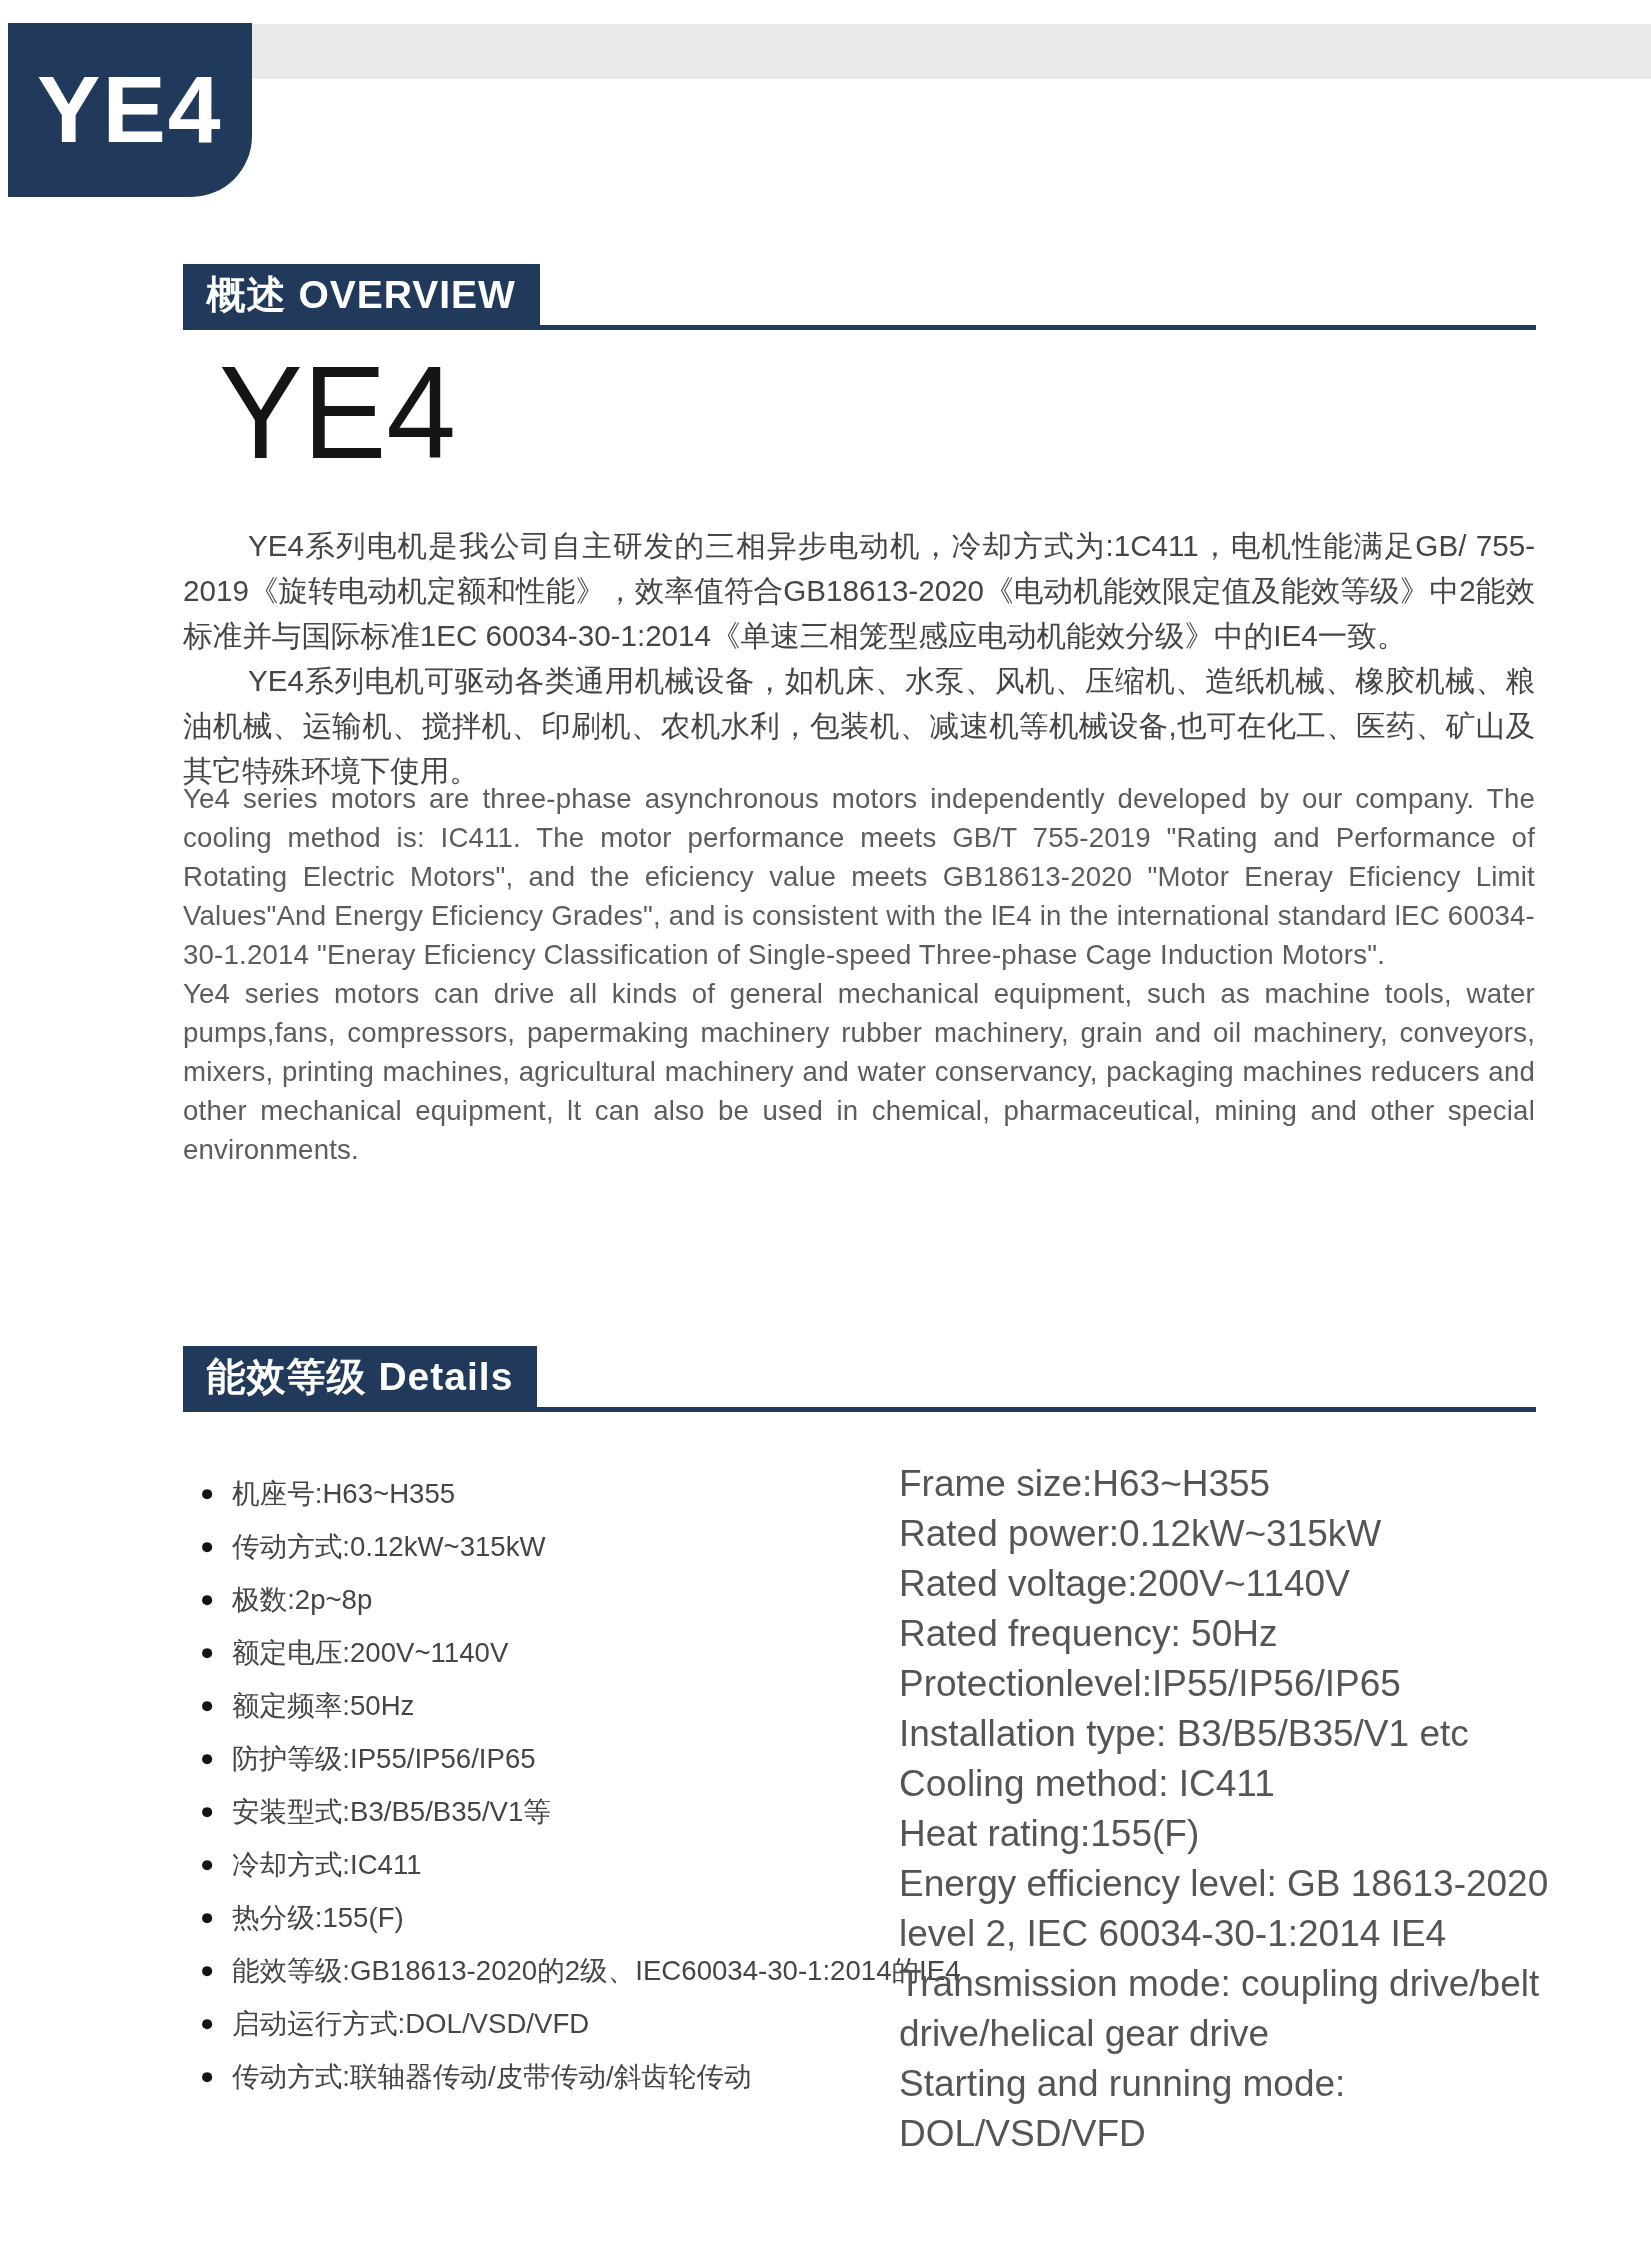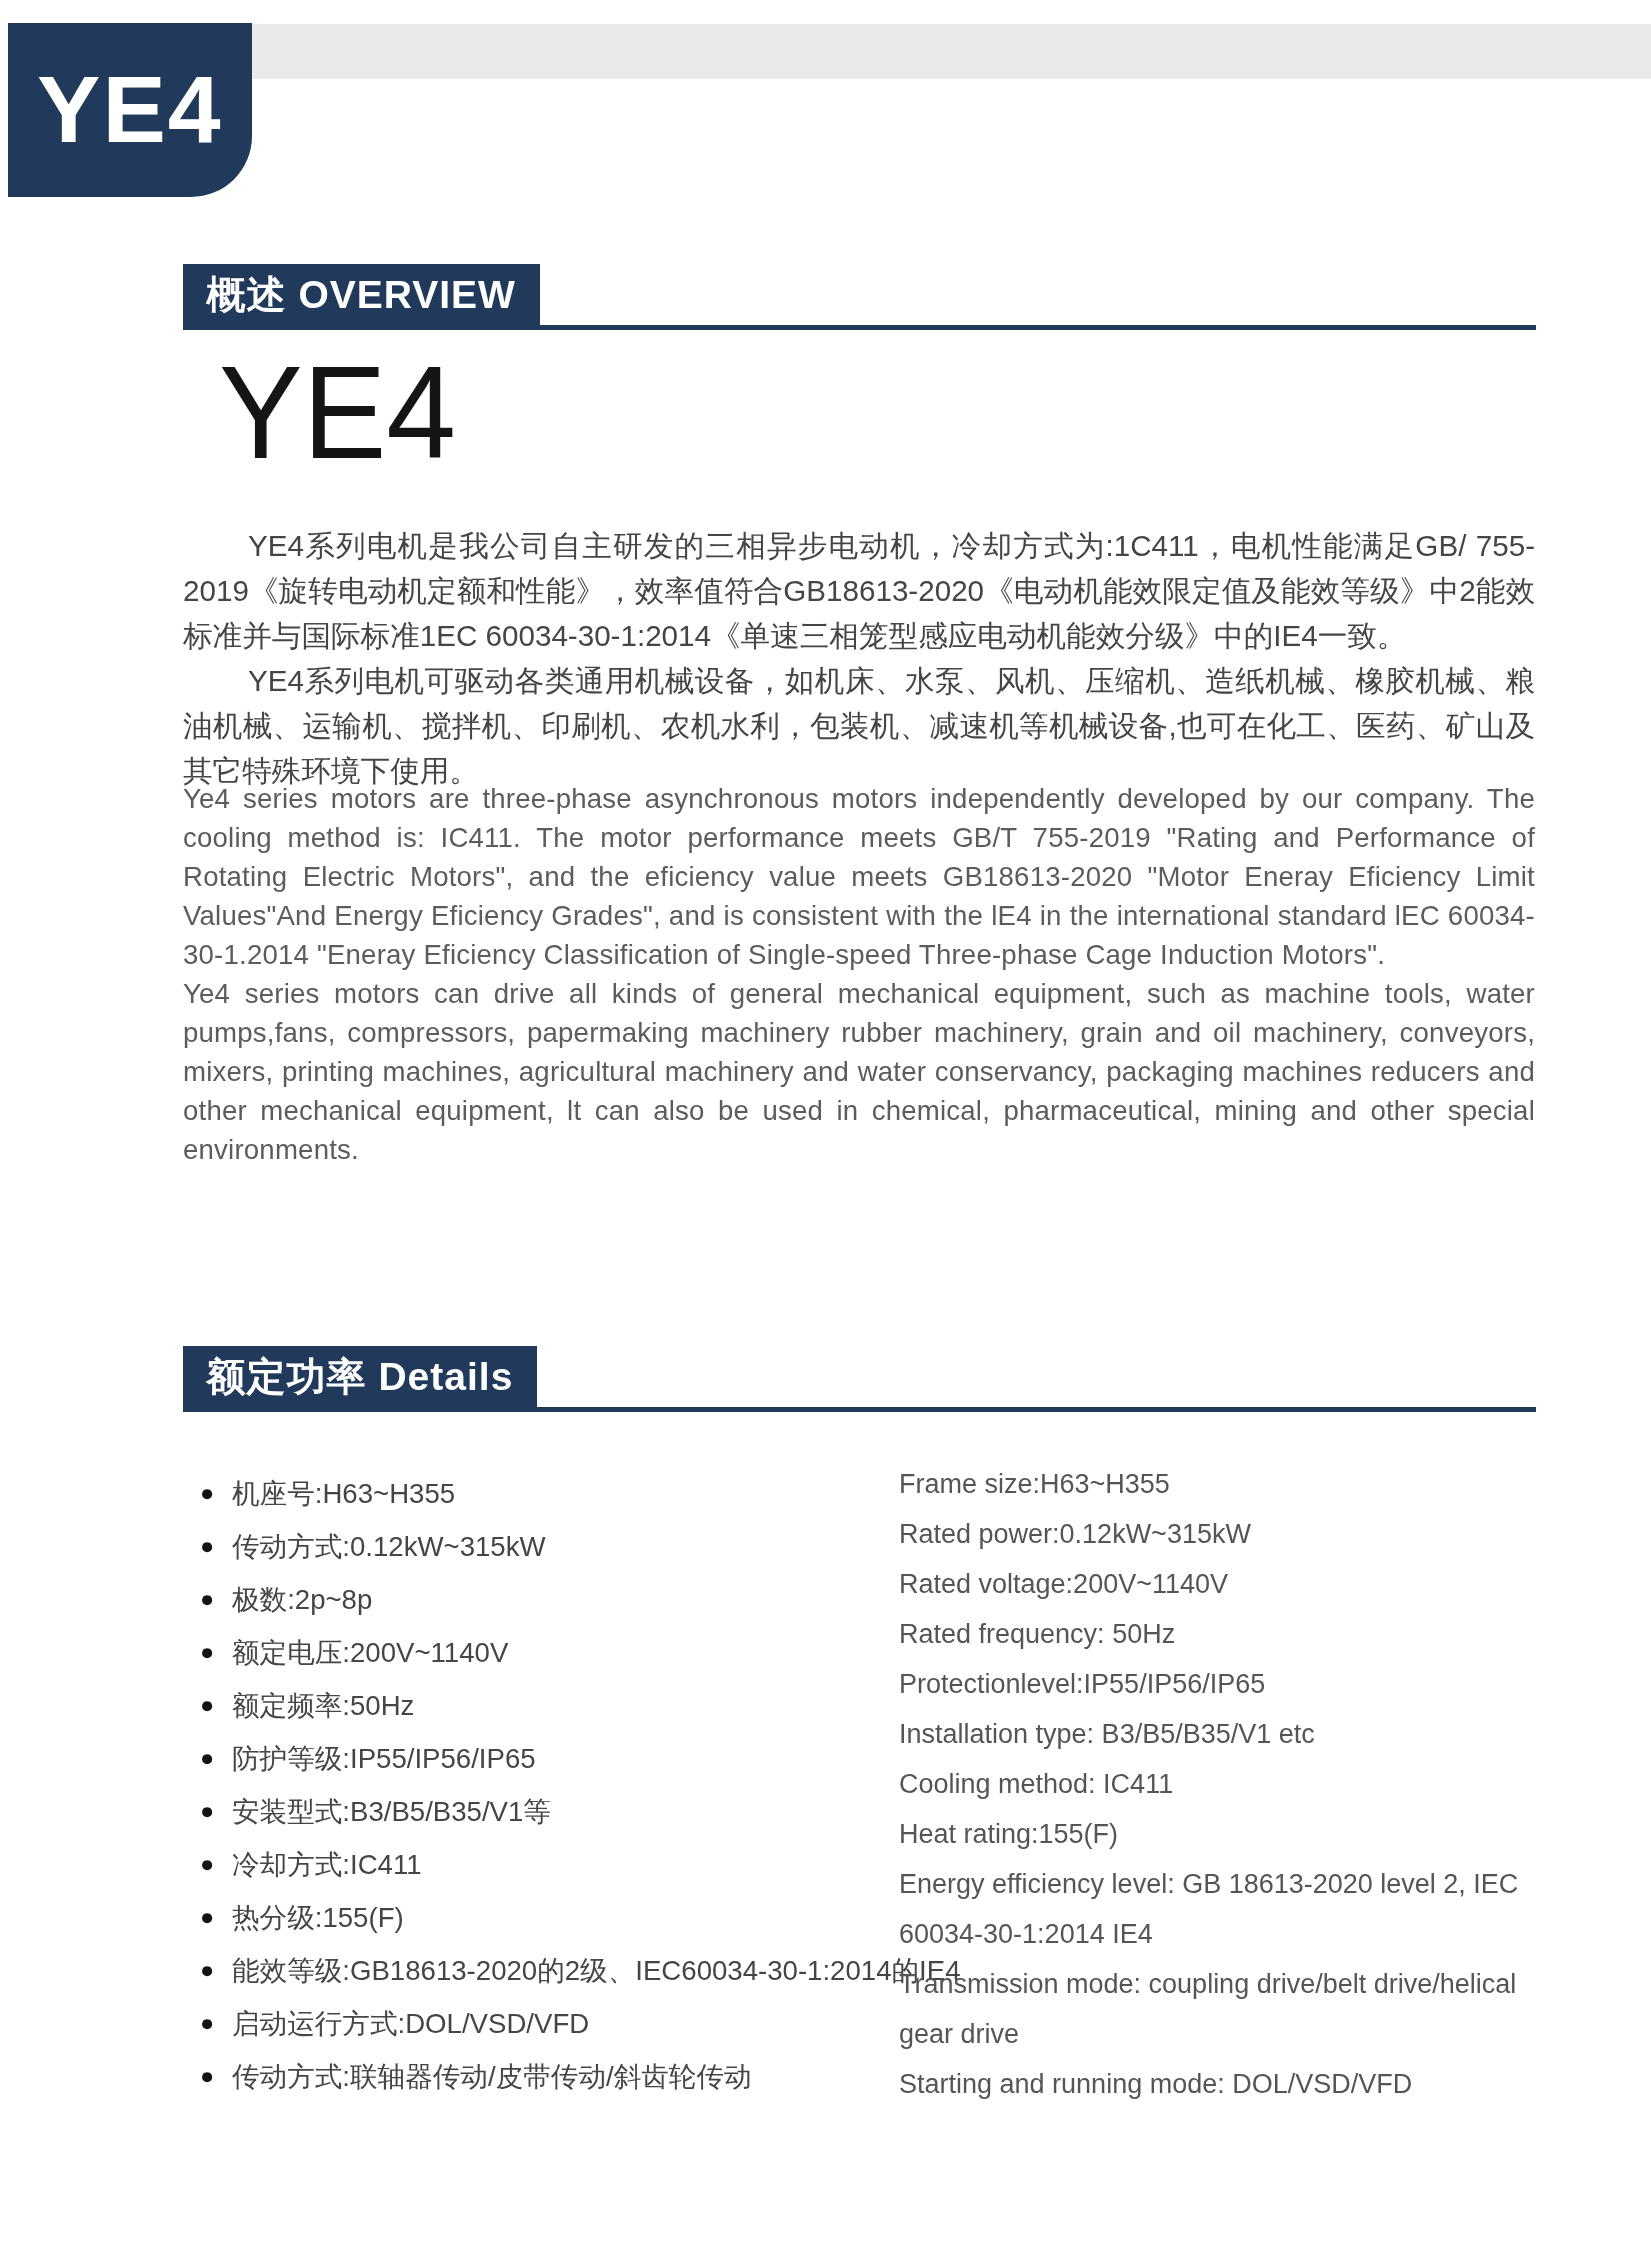--- a/index.html
+++ b/index.html
@@ -53,21 +53,21 @@
     position:absolute;left:183px;top:1450px;width:690px;
   }
   .details-left li{
     line-height:52px;white-space:nowrap;font-size:27.6px;color:#454545;
   }
   .dot{color:#141414;font-size:23.6px;margin-right:17.7px;vertical-align:2px;}
   .details-right{
     position:absolute;left:882px;top:1442px;width:652px;
   }
   .details-right li{
-    line-height:50px;font-size:27px;color:#555555;
+    line-height:50px;font-size:37px;color:#555555;
   }
 </style>
 </head>
 <body>
 
 <div class="page">
 
   <div class="topbar"></div>
 
   <div class="badge">
@@ -85,21 +85,21 @@
     <p>YE4系列电机是我公司自主研发的三相异步电动机，冷却方式为:1C411，电机性能满足GB/ 755-2019《旋转电动机定额和性能》，效率值符合GB18613-2020《电动机能效限定值及能效等级》中2能效标准并与国际标准1EC 60034-30-1:2014《单速三相笼型感应电动机能效分级》中的IE4一致。</p>
     <p>YE4系列电机可驱动各类通用机械设备，如机床、水泵、风机、压缩机、造纸机械、橡胶机械、粮油机械、运输机、搅拌机、印刷机、农机水利，包装机、减速机等机械设备,也可在化工、医药、矿山及其它特殊环境下使用。</p>
   </div>
 
   <div class="en">
     <p>Ye4 series motors are three-phase asynchronous motors independently developed by our company. The cooling method is: IC411. The motor performance meets GB/T 755-2019 "Rating and Performance of Rotating Electric Motors", and the eficiency value meets GB18613-2020 "Motor Eneray Eficiency Limit Values"And Energy Eficiency Grades", and is consistent with the lE4 in the international standard lEC 60034-30-1.2014 "Eneray Eficiency Classification of Single-speed Three-phase Cage Induction Motors".</p>
     <p>Ye4 series motors can drive all kinds of general mechanical equipment, such as machine tools, water pumps,fans, compressors, papermaking machinery rubber machinery, grain and oil machinery, conveyors, mixers, printing machines, agricultural machinery and water conservancy, packaging machines reducers and other mechanical equipment, lt can also be used in chemical, pharmaceutical, mining and other special environments.</p>
   </div>
 
   <div class="sec-head" id="details-head">
-    <span>额定功率 Details</span>
+    <span>能效等级 Details</span>
   </div>
   <div class="rule" id="details-rule"></div>
 
   <ul class="details-left">
     <li><span class="dot">●</span><span>机座号:H63~H355</span></li>
     <li><span class="dot">●</span><span>传动方式:0.12kW~315kW</span></li>
     <li><span class="dot">●</span><span>极数:2p~8p</span></li>
     <li><span class="dot">●</span><span>额定电压:200V~1140V</span></li>
     <li><span class="dot">●</span><span>额定频率:50Hz</span></li>
     <li><span class="dot">●</span><span>防护等级:IP55/IP56/IP65</span></li>

